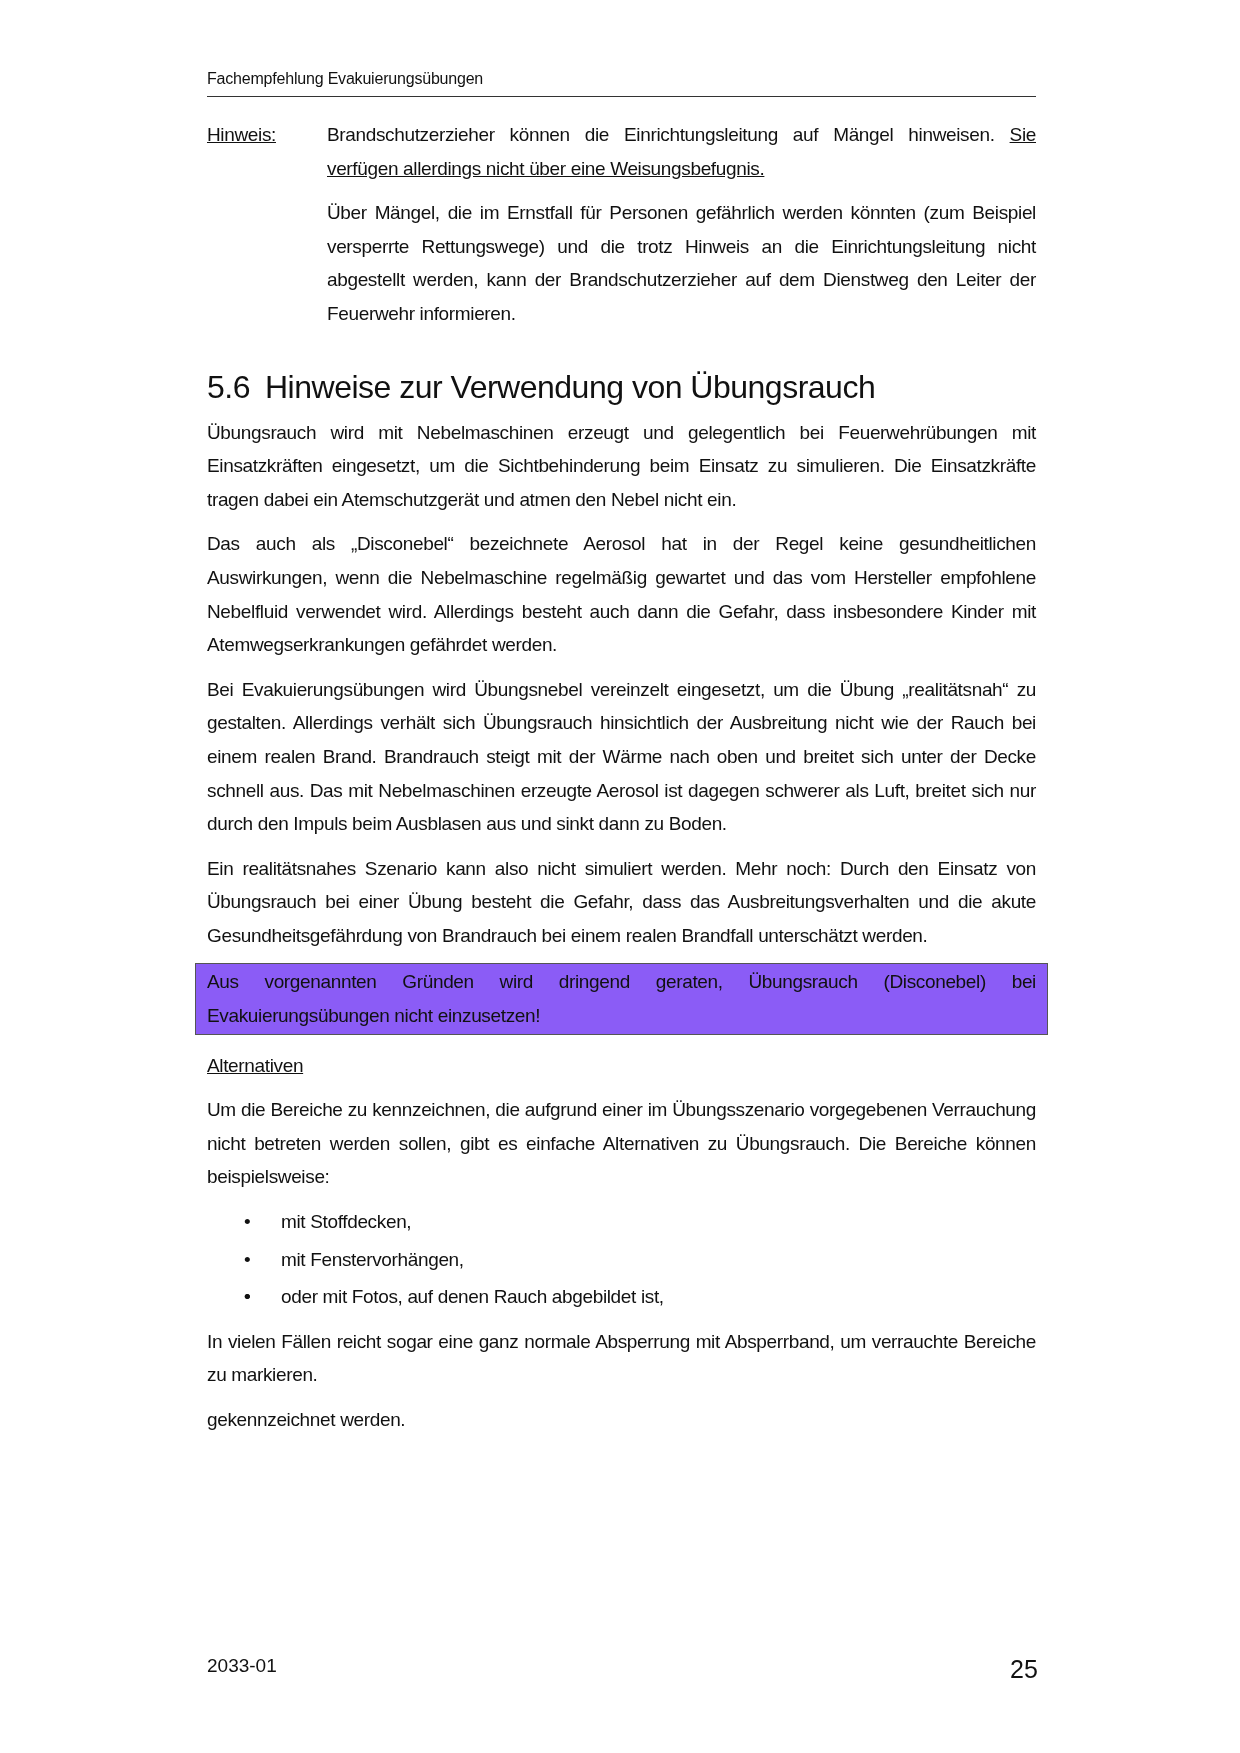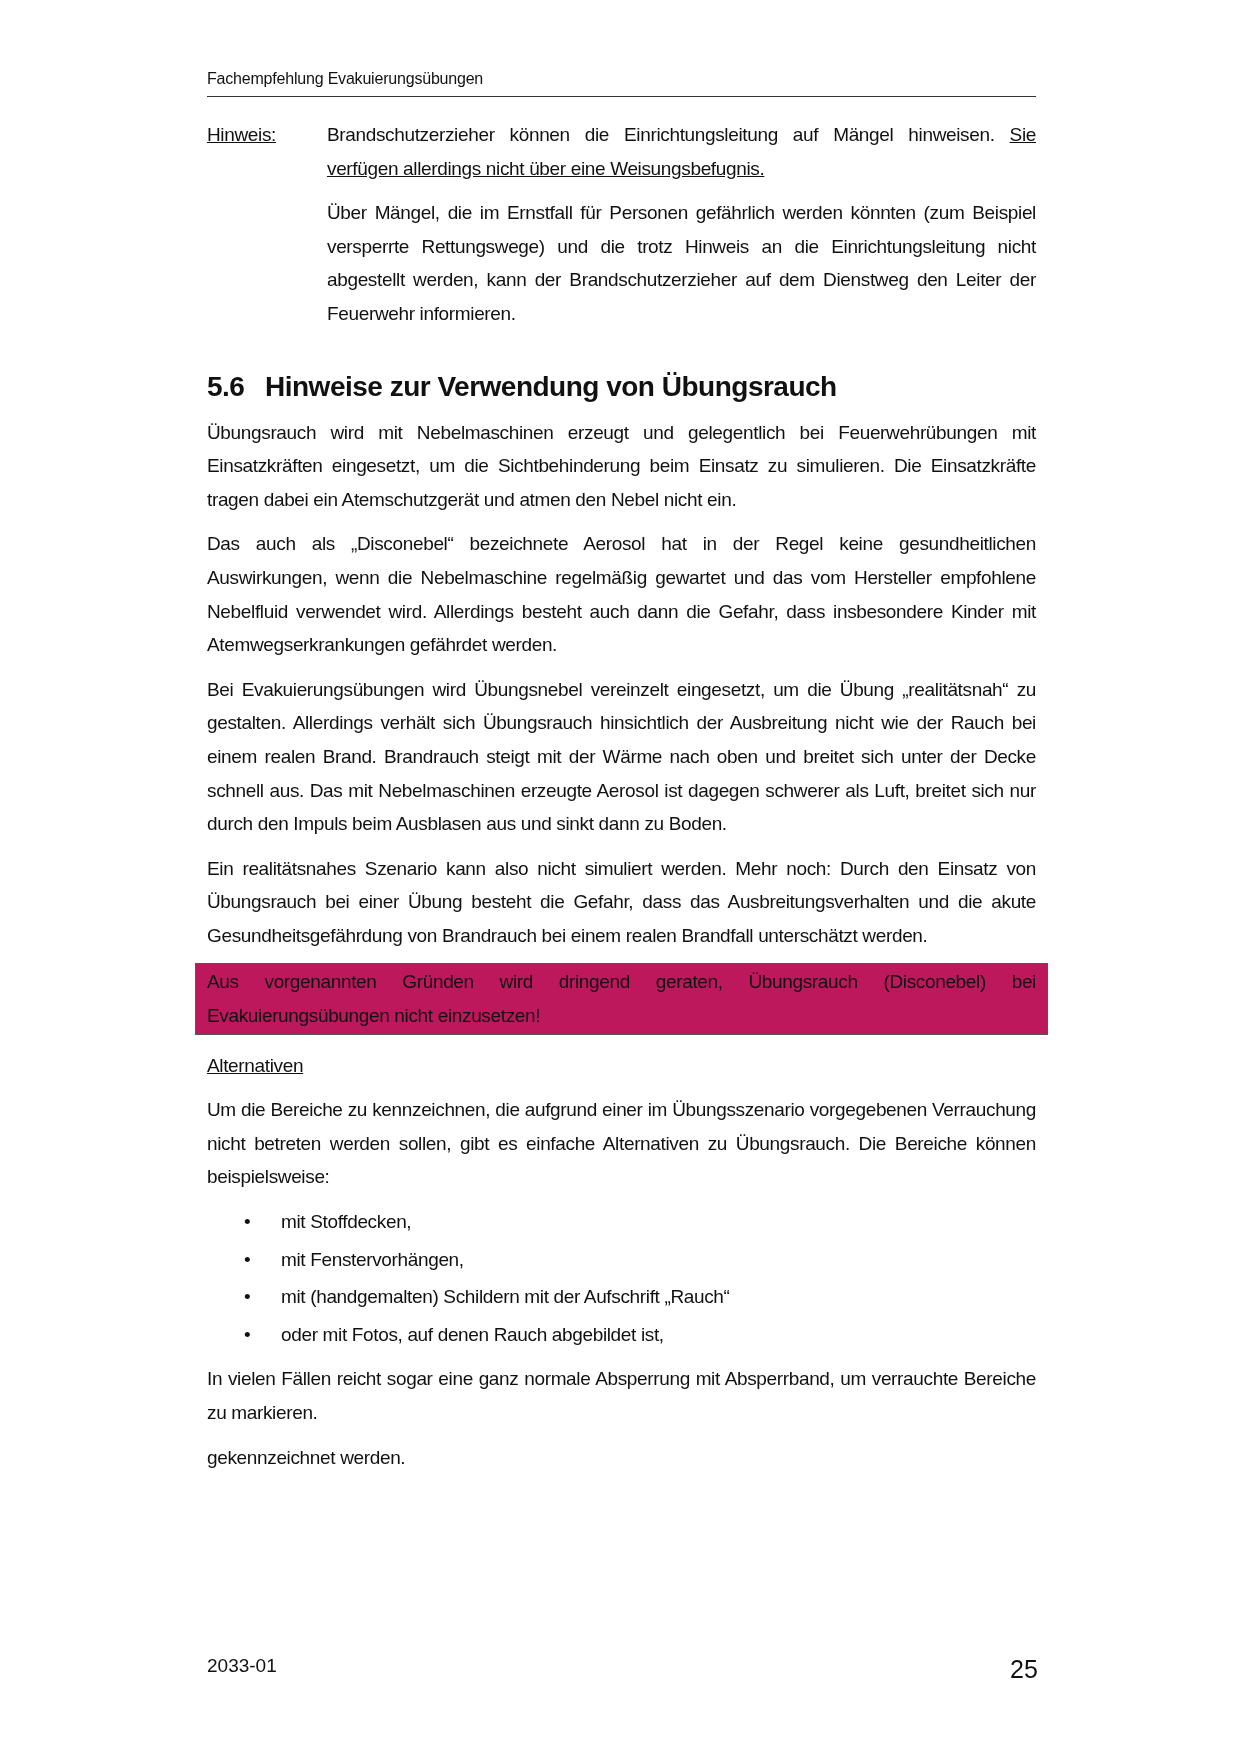--- a/index.html
+++ b/index.html
@@ -10,26 +10,26 @@
             font-size: 16px; letter-spacing: -0.2px; }
   .header-rule { position: absolute; left: 207px; top: 96px; width: 829px; height: 0;
                  border-top: 1.5px solid #333; }
   .content { position: absolute; left: 207px; top: 118px; width: 829px;
              font-size: 19px; line-height: 33.6px; letter-spacing: -0.35px; }
   .hinweis { display: flex; margin-bottom: 11px; }
   .hinweis-label { width: 103px; flex: none; text-decoration: underline; }
   .hinweis-body { flex: 1; }
   .hinweis-body p { margin: 0 0 11px 17px; text-align: justify; }
   .u { text-decoration: underline; }
-  h2 { font-weight: bold; font-size: 28px; margin: 30px 0 14px 0; line-height: 30px;
+  h2 { font-weight: normal; font-size: 32px; margin: 30px 0 14px 0; line-height: 30px;
        letter-spacing: -0.5px; }
   h2 .num { display: inline-block; width: 58px; }
   p.body { margin: 0 0 11px 0; text-align: justify; }
   .notice { margin: 8px -12px 11px -12px; padding: 1px 11px 1px 11px;
-            background: #be185d; border: 1.5px solid #555;
+            background: #8b5cf6; border: 1.5px solid #555;
             text-align: justify; }
   .subhead { margin: 14px 0 11px 0; }
   ul.alts { list-style: none; margin: 0 0 11px 0; padding: 0; }
   ul.alts li { position: relative; padding-left: 74px; margin-bottom: 4px; }
   ul.alts li .bullet { position: absolute; left: 37px; top: 0; }
   .footer-left { position: absolute; left: 207px; top: 1655px; font-size: 19px; }
   .footer-right { position: absolute; left: 1010px; top: 1655px; font-size: 25px; }
 </style>
 </head>
 <body>
@@ -58,21 +58,21 @@
 
     <div class="notice">Aus vorgenannten Gründen wird dringend geraten, Übungsrauch (Disconebel) bei Evakuierungsübungen nicht einzusetzen!</div>
 
     <div class="subhead u">Alternativen</div>
 
     <p class="body">Um die Bereiche zu kennzeichnen, die aufgrund einer im Übungsszenario vorgegebenen Verrauchung nicht betreten werden sollen, gibt es einfache Alternativen zu Übungsrauch. Die Bereiche können beispielsweise:</p>
 
     <ul class="alts">
       <li><span class="bullet">•</span><span>mit Stoffdecken,</span></li>
       <li><span class="bullet">•</span><span>mit Fenstervorhängen,</span></li>
-      <li><span class="bullet">•</span><span>mit (handgemalten) Schildern mit der Aufschrift „Rauch“</span></li>
+      <li><span class="bullet">•</span></li>
       <li><span class="bullet">•</span><span>oder mit Fotos, auf denen Rauch abgebildet ist,</span></li>
     </ul>
 
     <p class="body">In vielen Fällen reicht sogar eine ganz normale Absperrung mit Absperrband, um verrauchte Bereiche zu markieren.</p>
     <p class="body">gekennzeichnet werden.</p>
   </div>
 
   <div class="footer-left">2033-01</div>
   <div class="footer-right">25</div>
 </div>

